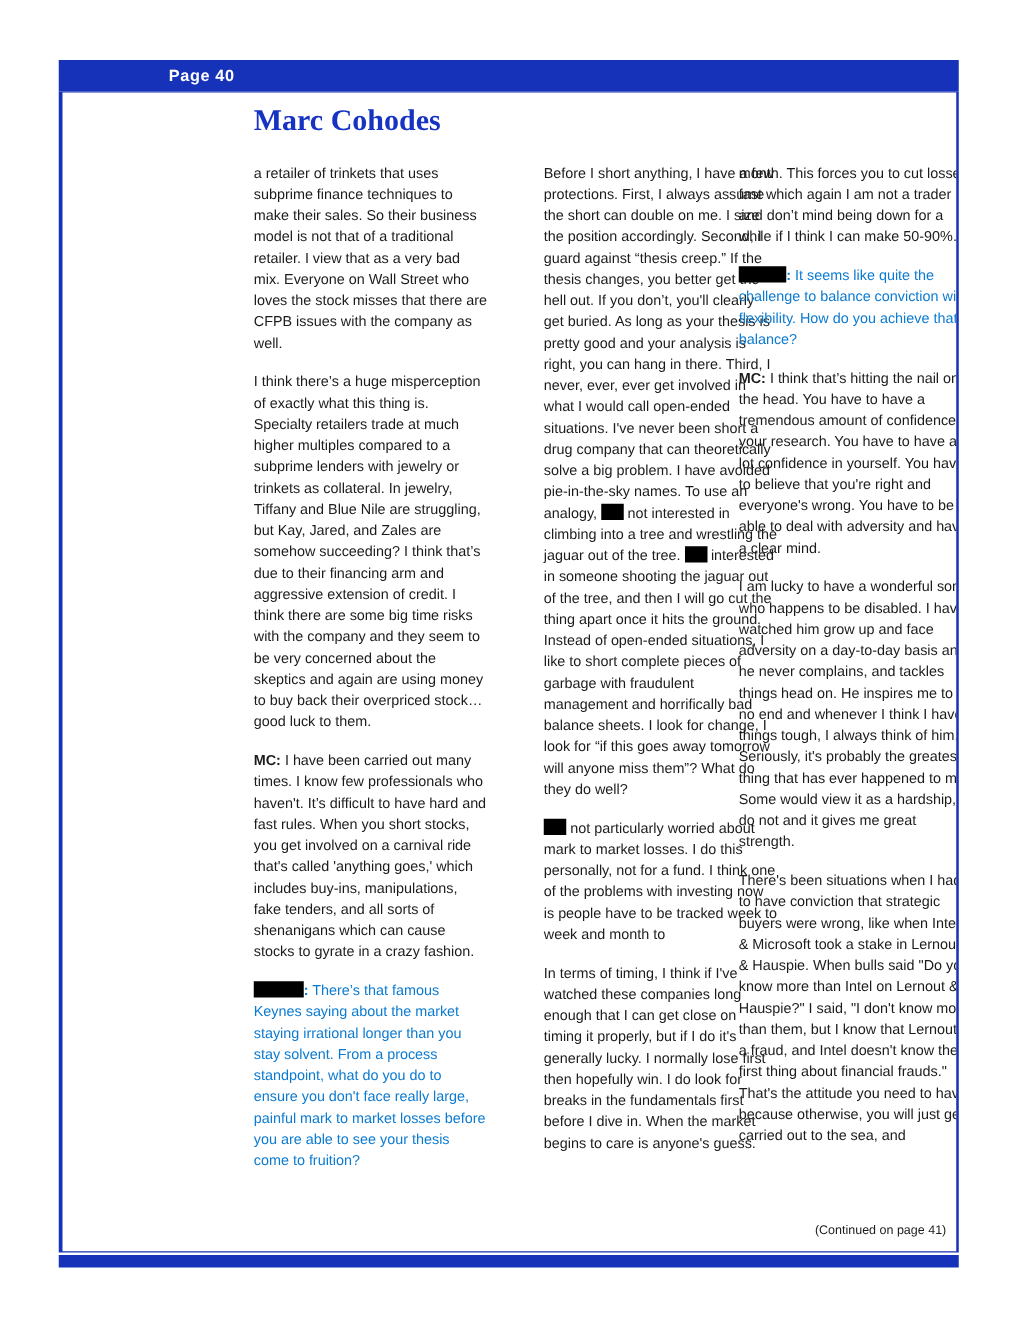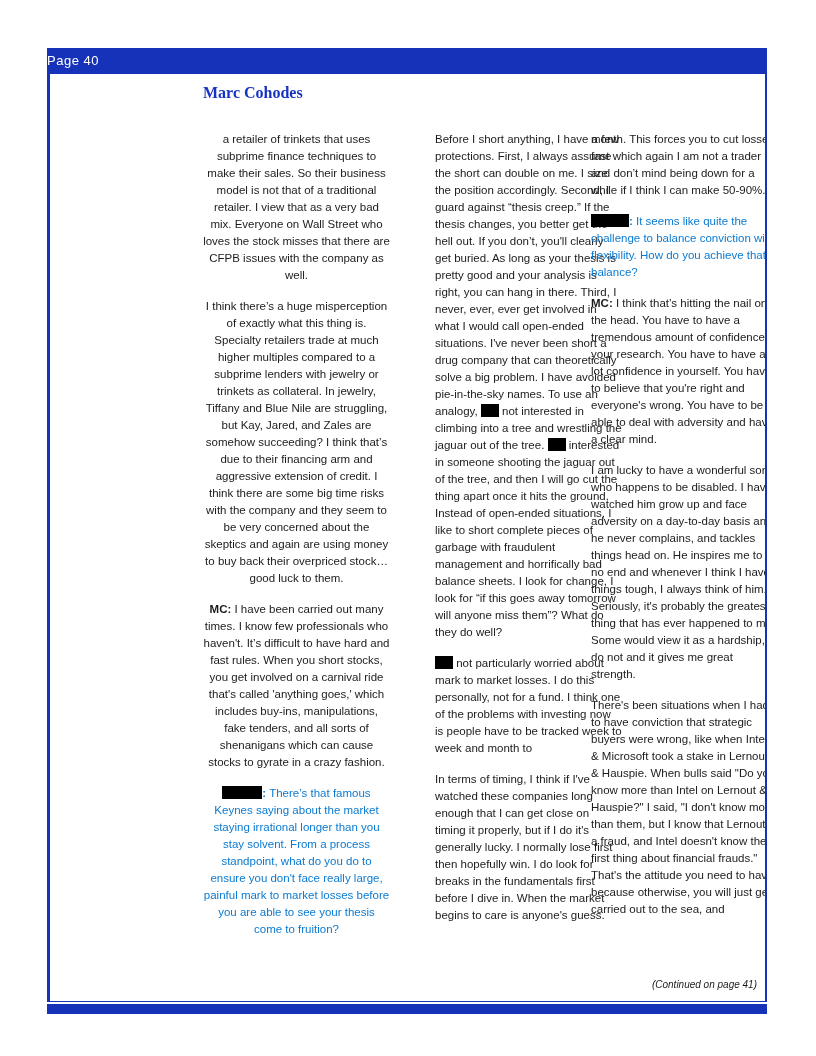--- a/index.html
+++ b/index.html
@@ -17,58 +17,58 @@
     width: 816px; height: 1056px; position: relative;
     font-family: "Liberation Sans", sans-serif;
     -webkit-font-smoothing: antialiased;
   }
   .canvas { position: absolute; inset: 0; background: var(--page-bg); }
   .top-bar {
     position: absolute; left: 47px; top: 48px; width: 720px; height: 25px;
     background: var(--bar-blue);
   }
   .page-label {
-    display: inline-block; line-height: 25px;
-    color: var(--header-text); font-size: 13px; font-weight: normal;
+    display: inline-block; padding-left: 88px; line-height: 25px;
+    color: var(--header-text); font-size: 13px; font-weight: bold;
     letter-spacing: 0.5px;
   }
   .frame {
     position: absolute; left: 47px; top: 73px; width: 720px; height: 929px;
     border: 1px solid var(--bar-blue);
     border-left-width: 3px; border-right-width: 2px;
     background: var(--page-bg);
     overflow: hidden;
   }
   .bottom-bar {
     position: absolute; left: 47px; top: 1004px; width: 720px; height: 10px;
     background: var(--bar-blue);
   }
   .title {
     position: absolute; left: 153px; top: 10px;
     font-family: "Liberation Serif", serif; font-weight: bold;
-    font-size: 16px; color: var(--title-blue);
+    font-size: 24px; color: var(--title-blue);
   }
   .col {
     position: absolute; top: 57px; width: 187px;
     font-size: 11.5px; line-height: 17px; color: var(--body-black);
     text-align: left;
   }
-  .col-1 { left: 153px; text-align: center; }
+  .col-1 { left: 153px; }
   .col-2 { left: 348px; margin-left: 37px; }
   .col-3 { left: 541px; }
   .para { margin: 0 0 14px 0; }
   .para.question { color: var(--question-blue); }
   .para strong { font-weight: bold; }
   .redaction {
     display: inline-block; background: var(--redaction);
     height: 13px; vertical-align: -2px;
   }
   .continued {
     position: absolute; top: 905px; right: 8px;
-    font-size: 10px; font-style: italic; color: var(--body-black);
+    font-size: 10px; color: var(--body-black);
   }
 </style>
 </head>
 <body>
 
 <div class="canvas">
 
   <div class="top-bar">
     <span class="page-label">Page 40</span>
   </div>

